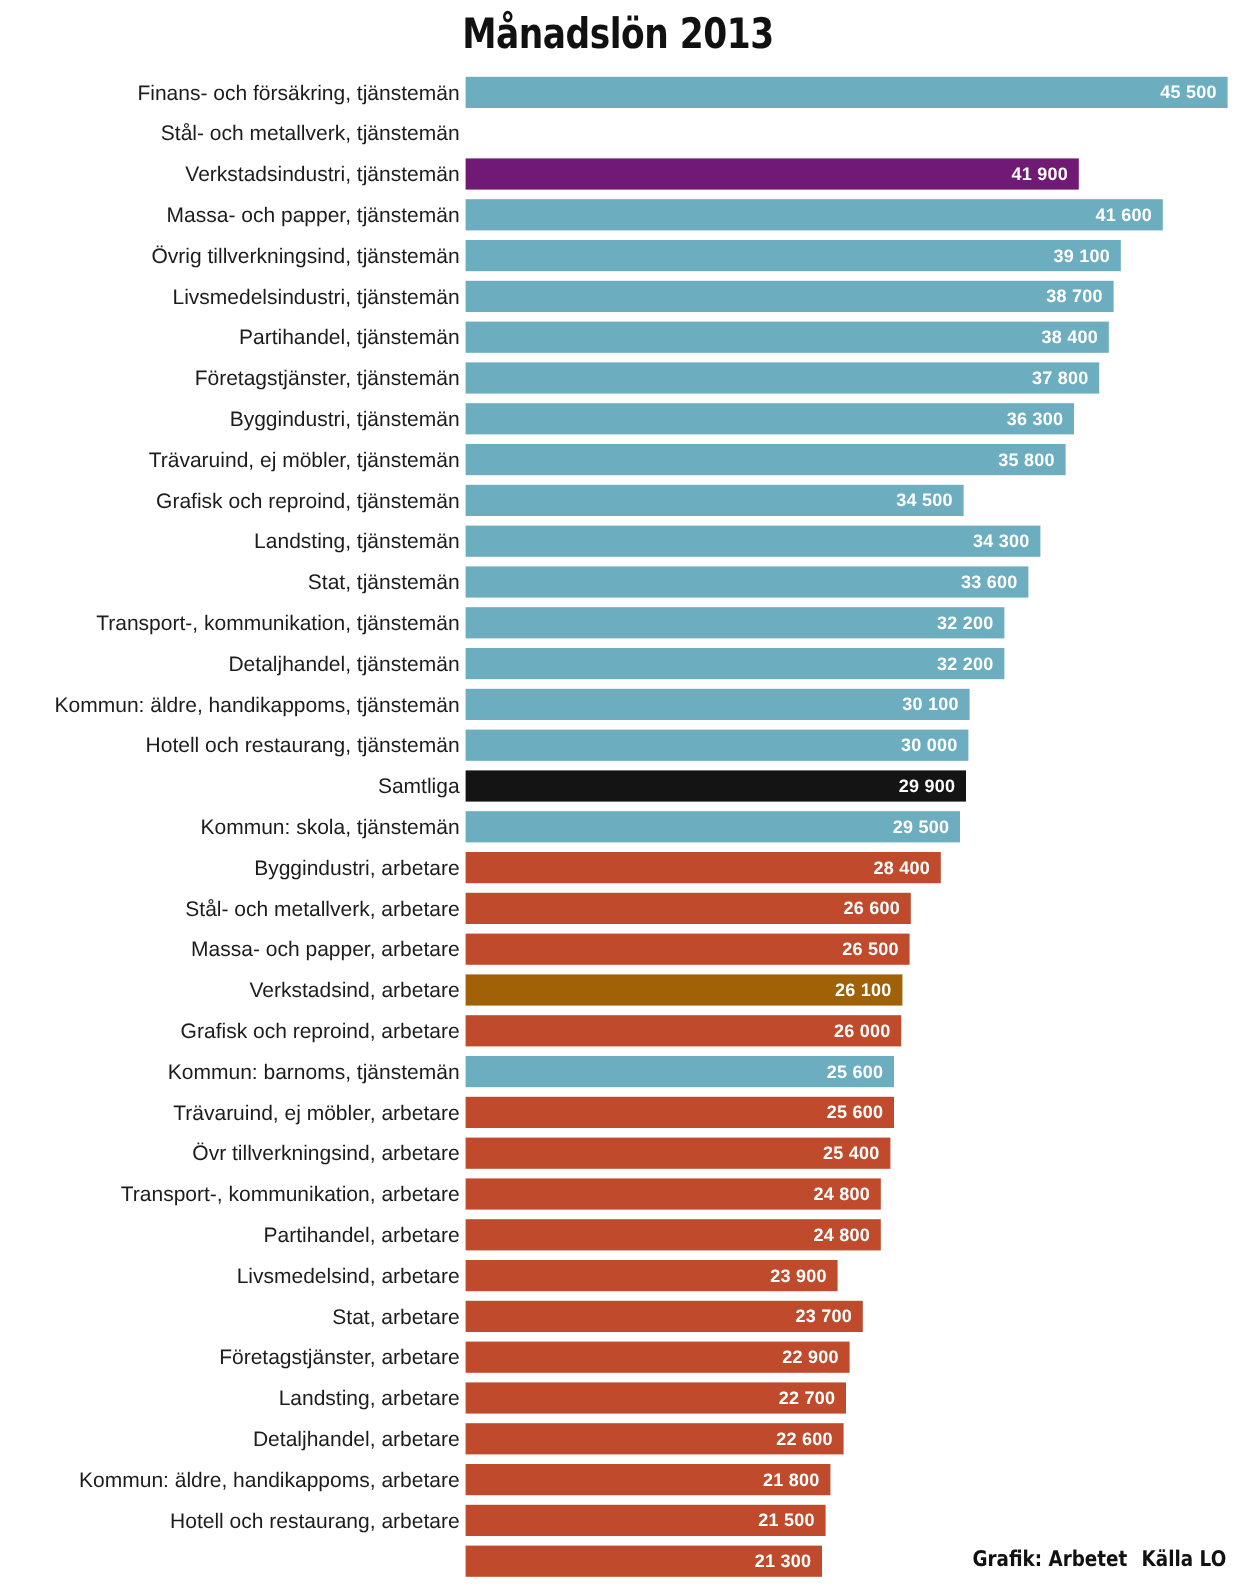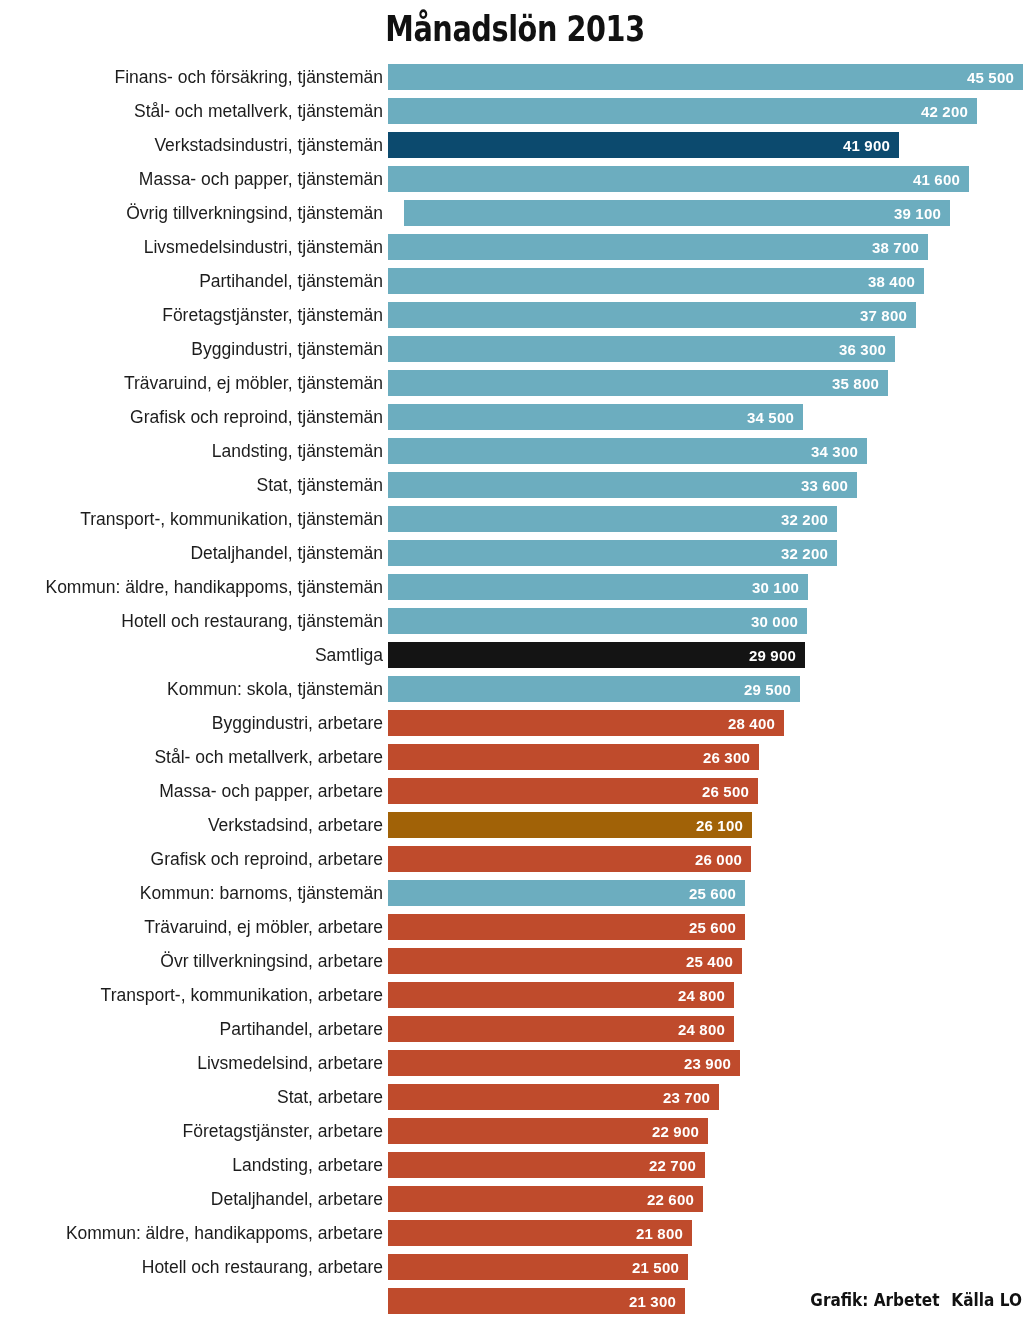--- a/index.html
+++ b/index.html
@@ -111,39 +111,36 @@
 
   <div class="rows" id="rows-container">
       <div class="row">
         <div class="row-label">Finans- och försäkring, tjänstemän</div>
         <div class="bar" style="width: 635px; background: rgb(108, 173, 191);">
           <span class="bar-value">45 500</span>
         </div>
       </div>
       <div class="row">
         <div class="row-label">Stål- och metallverk, tjänstemän</div>
-        <div class="bar" style="width: 589px; background: rgb(108, 173, 191);">
-          <span class="bar-value">42 200</span>
-        </div>
       </div>
       <div class="row">
         <div class="row-label">Verkstadsindustri, tjänstemän</div>
-        <div class="bar" style="width: 511px; background: #0c4a6e;">
+        <div class="bar" style="width: 511px; background: #701a75;">
           <span class="bar-value">41 900</span>
         </div>
       </div>
       <div class="row">
         <div class="row-label">Massa- och papper, tjänstemän</div>
         <div class="bar" style="width: 581px; background: rgb(108, 173, 191);">
           <span class="bar-value">41 600</span>
         </div>
       </div>
       <div class="row">
         <div class="row-label">Övrig tillverkningsind, tjänstemän</div>
-        <div class="bar" style="width: 546px; background: rgb(108, 173, 191); margin-left: 16px;">
+        <div class="bar" style="width: 546px; background: rgb(108, 173, 191);">
           <span class="bar-value">39 100</span>
         </div>
       </div>
       <div class="row">
         <div class="row-label">Livsmedelsindustri, tjänstemän</div>
         <div class="bar" style="width: 540px; background: rgb(108, 173, 191);">
           <span class="bar-value">38 700</span>
         </div>
       </div>
       <div class="row">
@@ -226,21 +223,21 @@
       </div>
       <div class="row">
         <div class="row-label">Byggindustri, arbetare</div>
         <div class="bar" style="width: 396px; background: rgb(191, 75, 44);">
           <span class="bar-value">28 400</span>
         </div>
       </div>
       <div class="row">
         <div class="row-label">Stål- och metallverk, arbetare</div>
         <div class="bar" style="width: 371px; background: rgb(191, 75, 44);">
-          <span class="bar-value">26 300</span>
+          <span class="bar-value">26 600</span>
         </div>
       </div>
       <div class="row">
         <div class="row-label">Massa- och papper, arbetare</div>
         <div class="bar" style="width: 370px; background: rgb(191, 75, 44);">
           <span class="bar-value">26 500</span>
         </div>
       </div>
       <div class="row">
         <div class="row-label">Verkstadsind, arbetare</div>
@@ -279,21 +276,21 @@
         </div>
       </div>
       <div class="row">
         <div class="row-label">Partihandel, arbetare</div>
         <div class="bar" style="width: 346px; background: rgb(191, 75, 44);">
           <span class="bar-value">24 800</span>
         </div>
       </div>
       <div class="row">
         <div class="row-label">Livsmedelsind, arbetare</div>
-        <div class="bar" style="width: 352px; background: rgb(191, 75, 44); align-items: center;">
+        <div class="bar" style="width: 310px; background: rgb(191, 75, 44); align-items: center;">
           <span class="bar-value">23 900</span>
         </div>
       </div>
       <div class="row">
         <div class="row-label">Stat, arbetare</div>
         <div class="bar" style="width: 331px; background: rgb(191, 75, 44);">
           <span class="bar-value">23 700</span>
         </div>
       </div>
       <div class="row">

